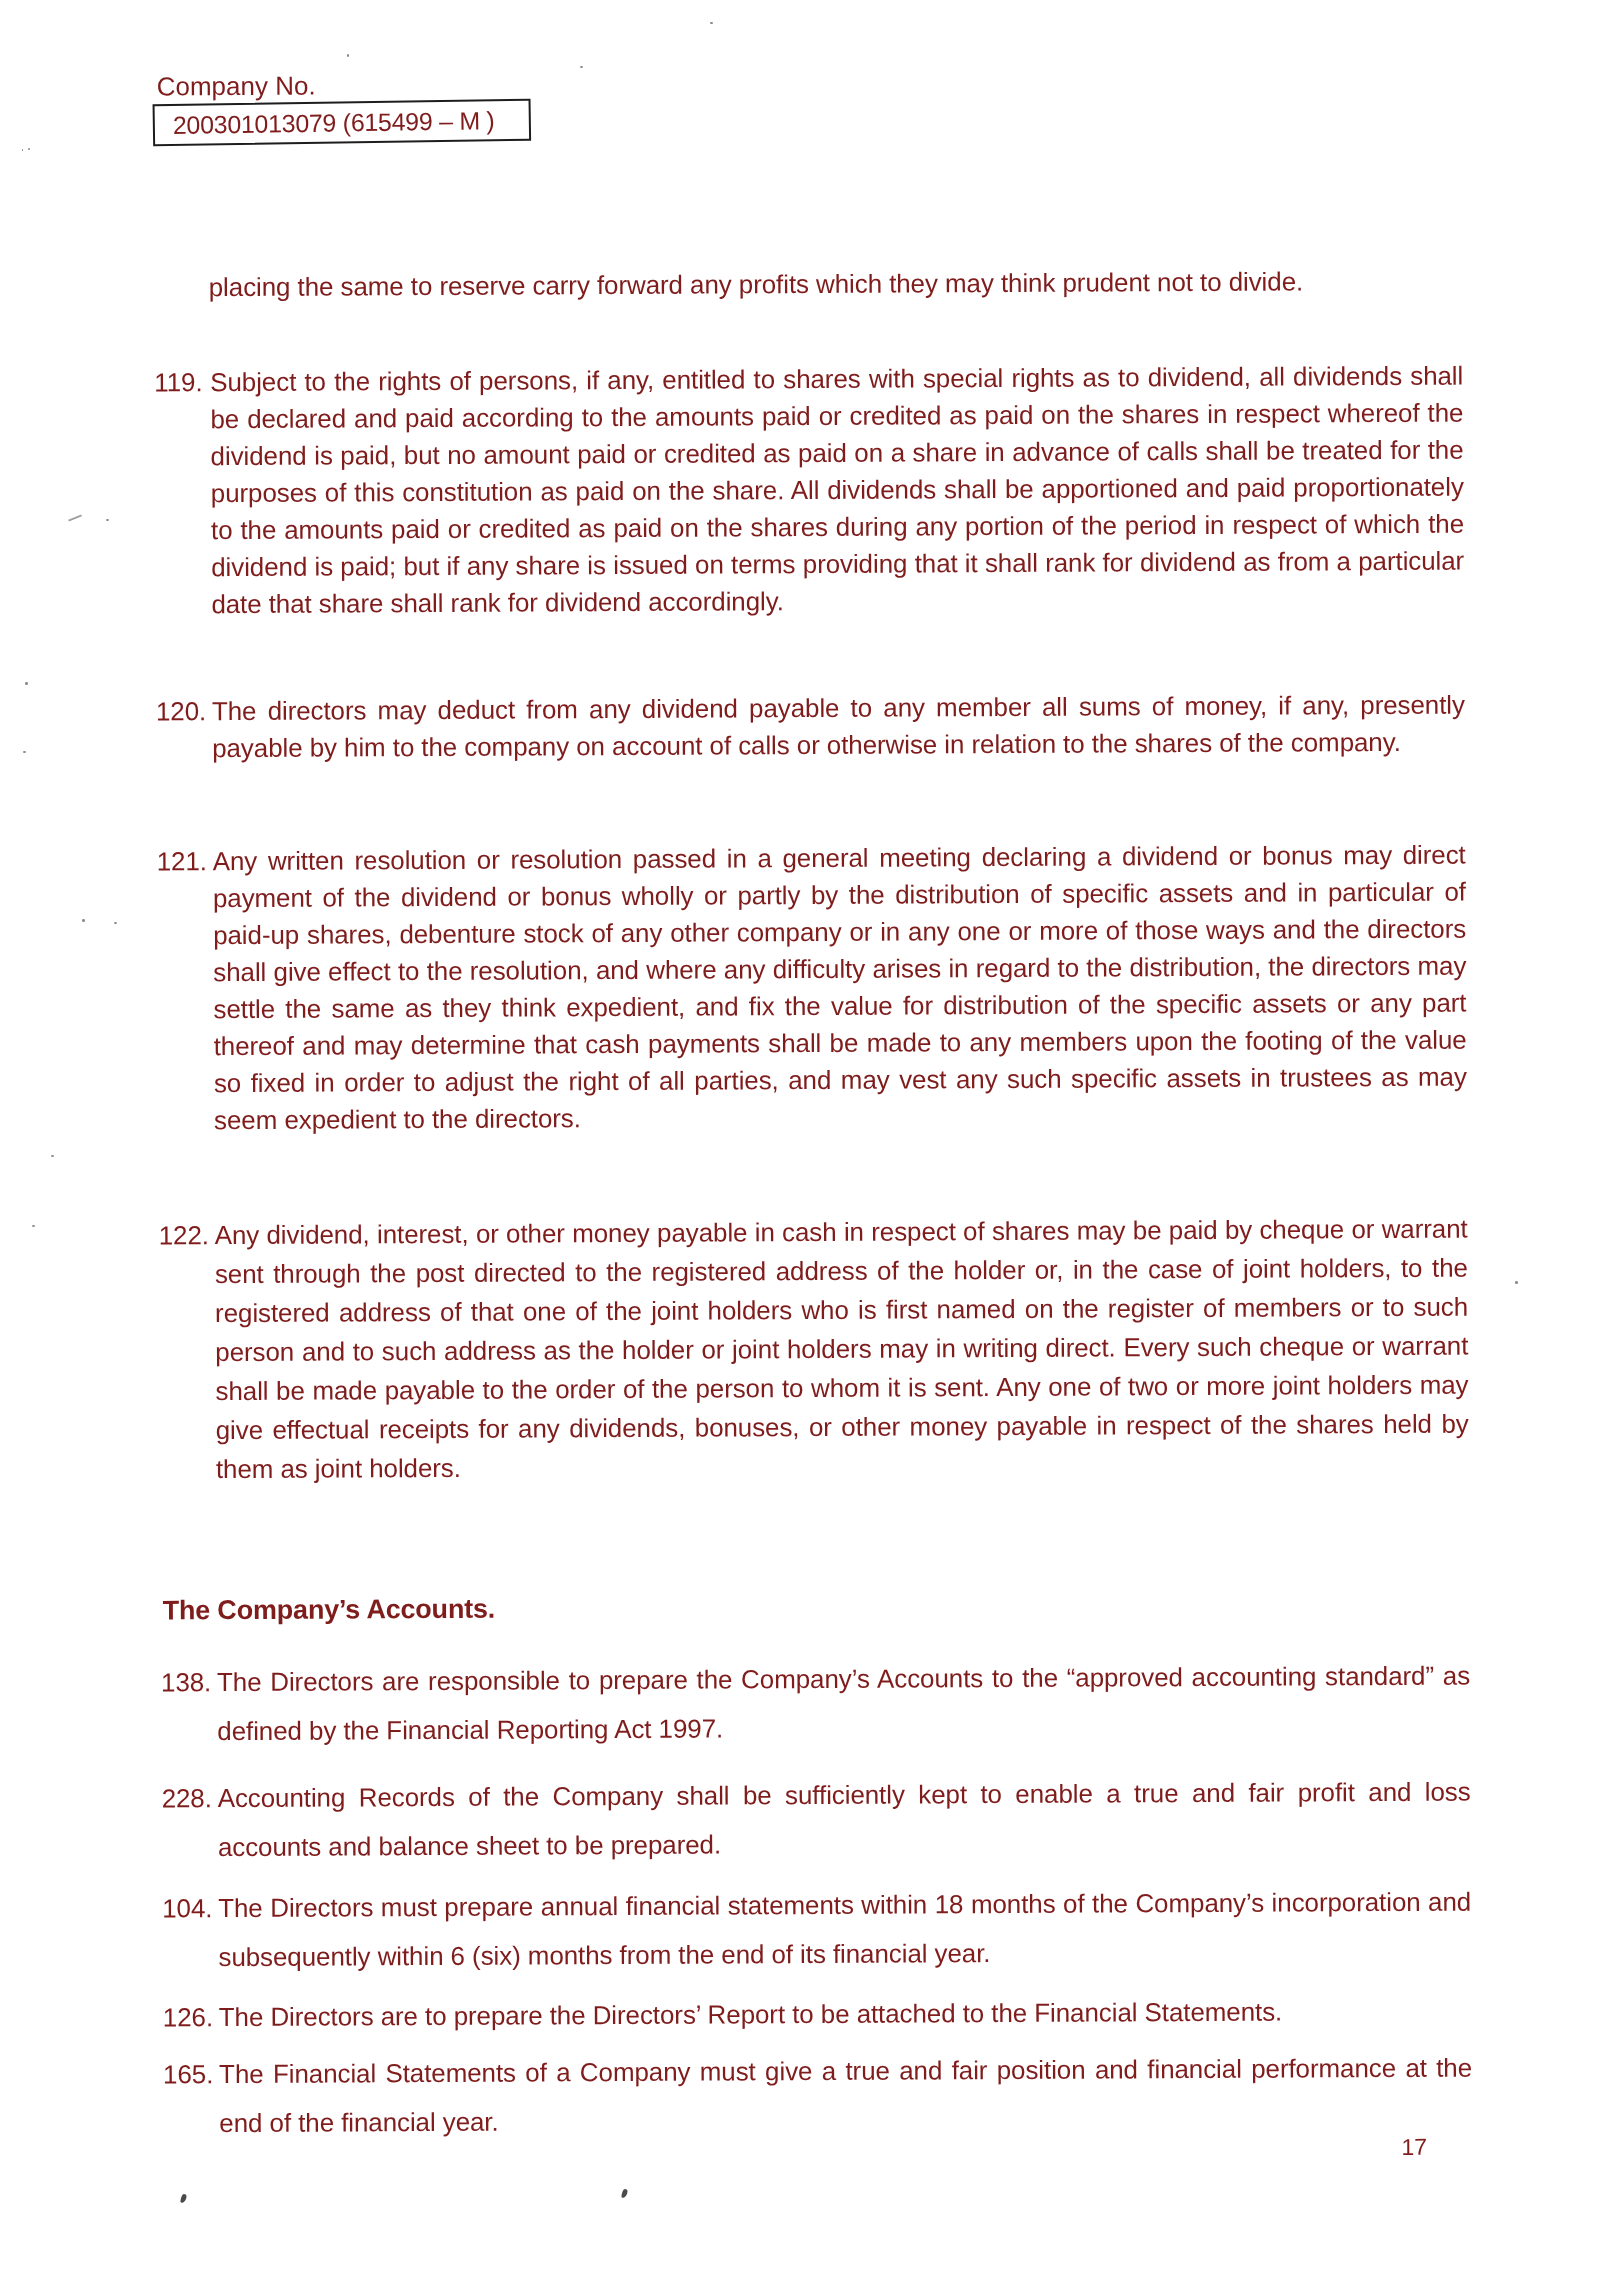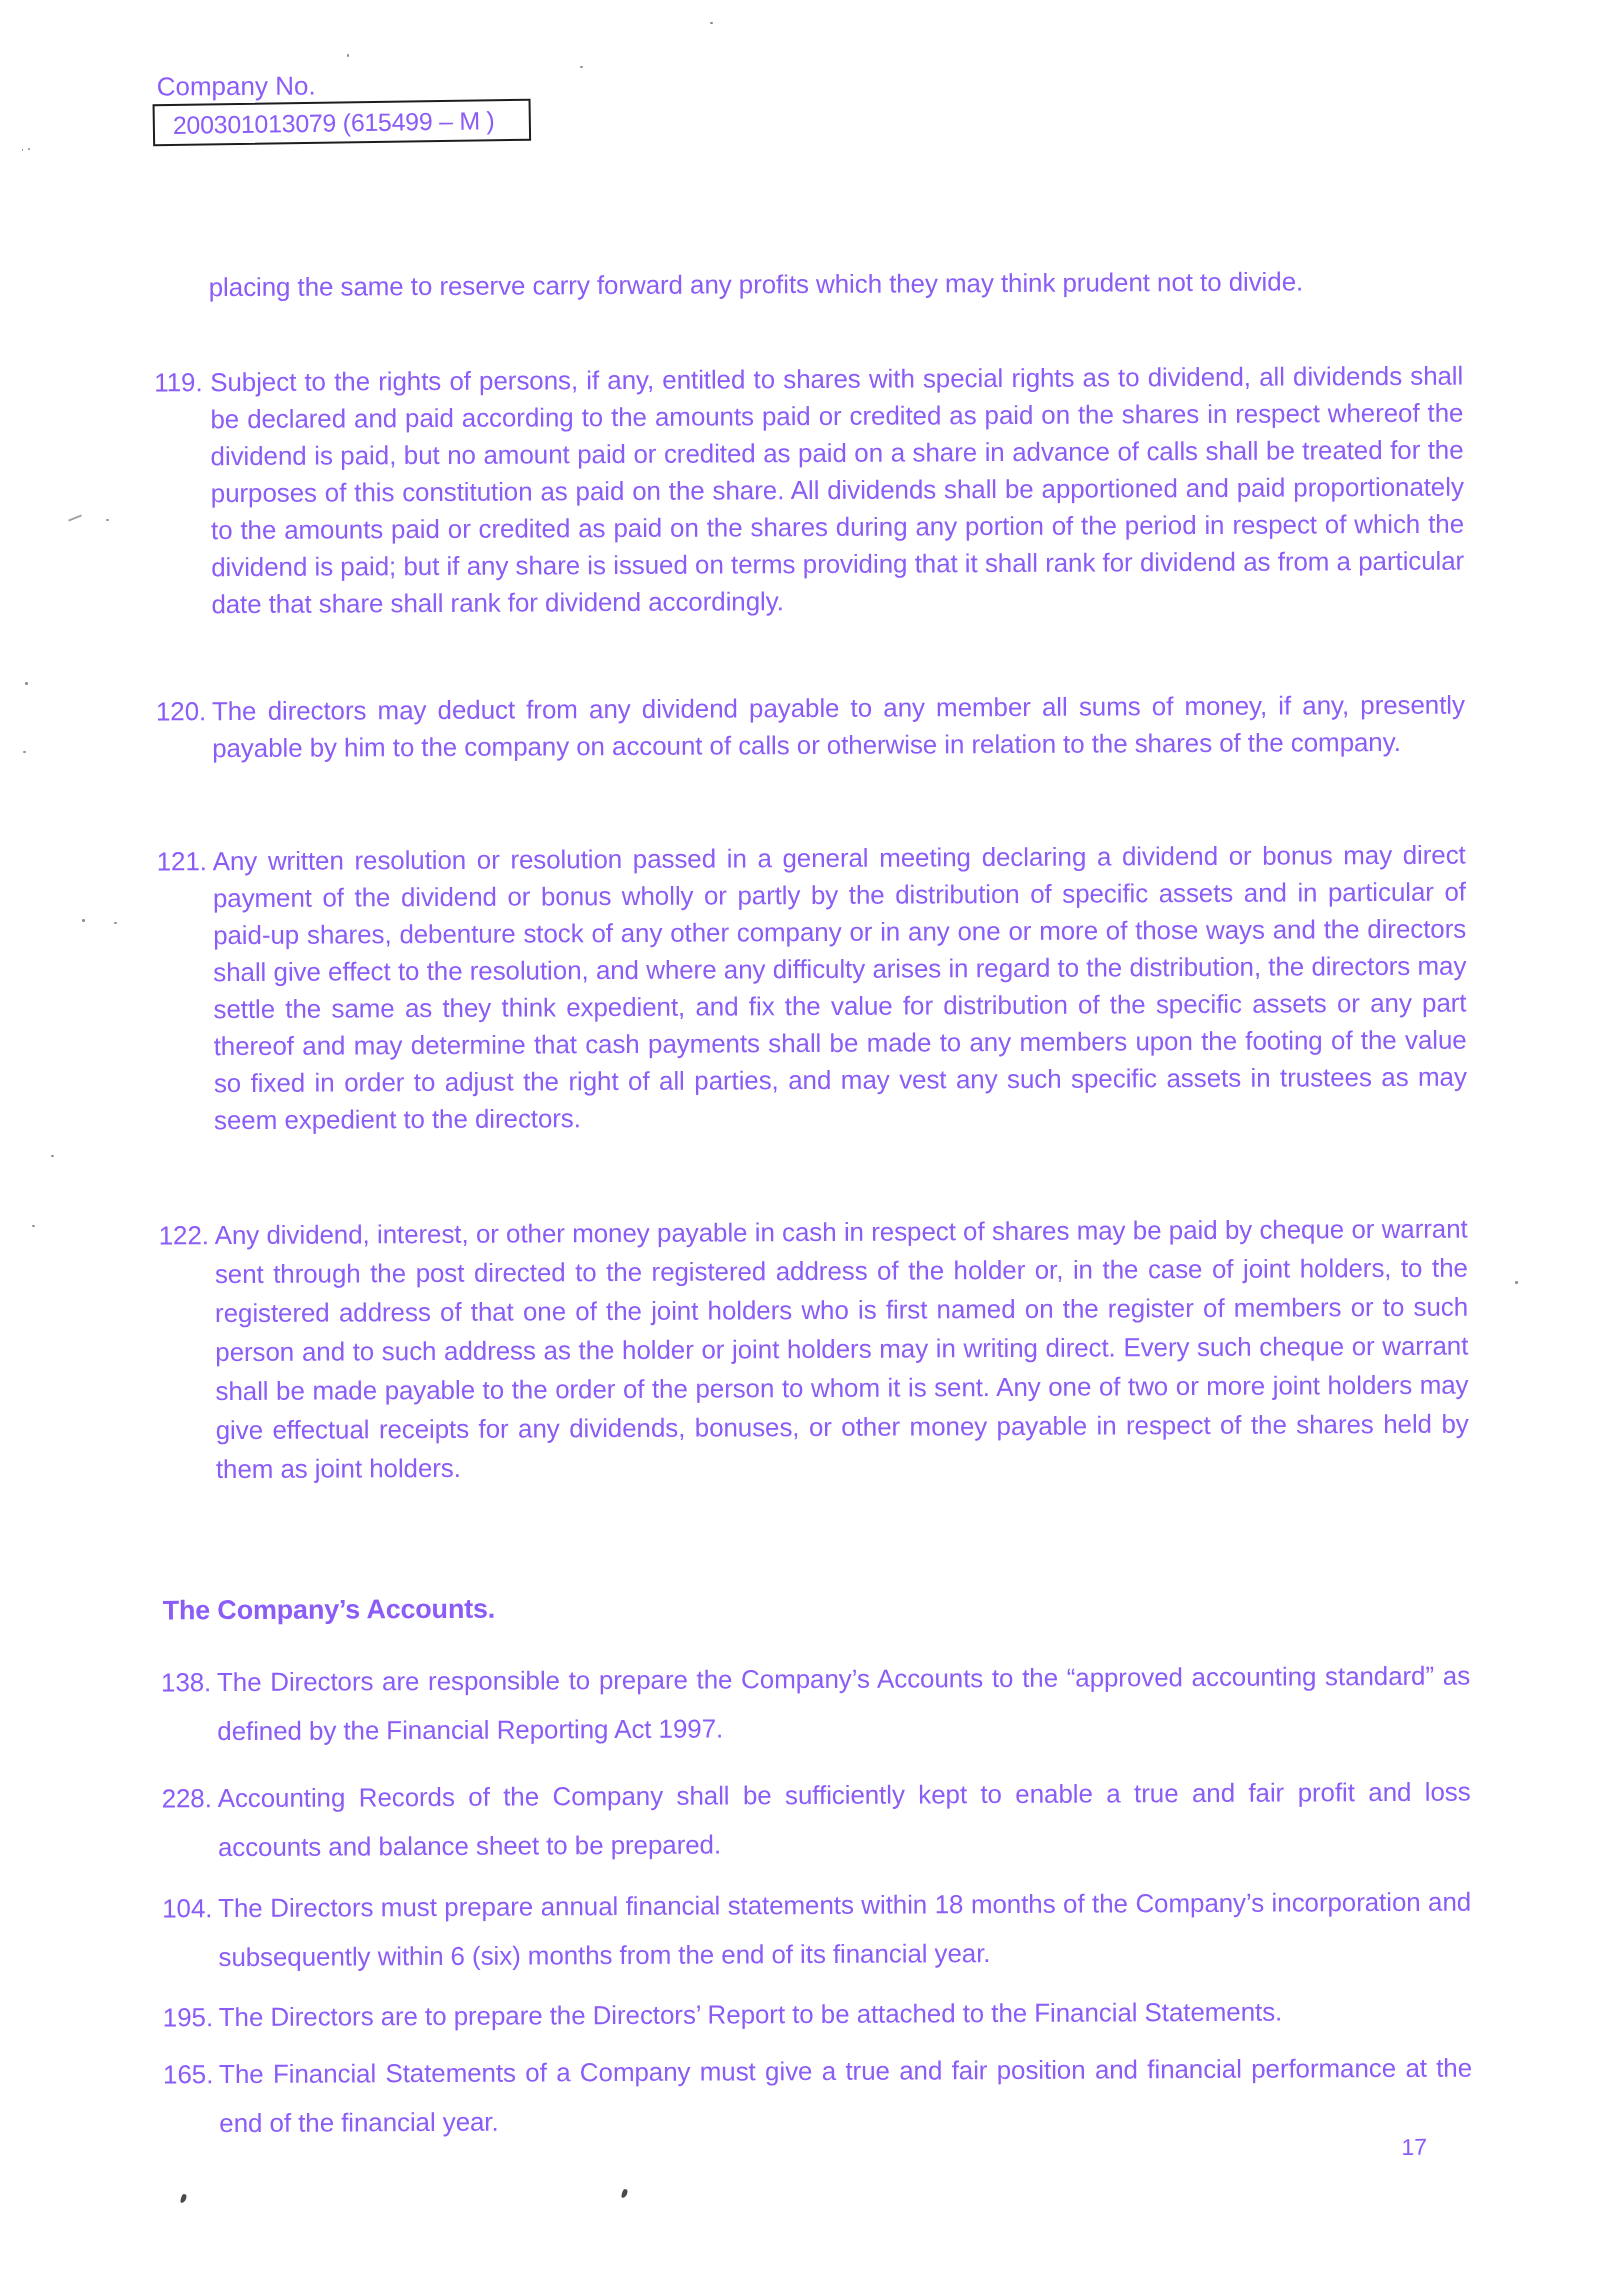--- a/index.html
+++ b/index.html
@@ -3,21 +3,21 @@
 <meta charset="utf-8">
 <style>
   html, body { margin: 0; padding: 0; background: #e8e8e8; }
   .page {
     position: relative;
     width: 1621px;
     height: 2293px;
     background: #ffffff;
     overflow: hidden;
     font-family: "Liberation Sans", "DejaVu Sans", sans-serif;
-    color: #8b5cf6;
+    color: #7f1d1d;
     margin: 0 auto;
   }
   .scan-layer {
     position: absolute;
     inset: 0;
     transform: rotate(-0.3deg);
     transform-origin: 50% 40%;
   }
   .company-label {
     position: absolute;
@@ -153,21 +153,21 @@
       <div class="num">228.</div>
       <div class="txt">Accounting Records of the Company shall be sufficiently kept to enable a true and fair profit and loss accounts and balance sheet to be prepared.</div>
     </div>
 
     <div class="clause lh55 c125">
       <div class="num">104.</div>
       <div class="txt">The Directors must prepare annual financial statements within 18 months of the Company’s incorporation and subsequently within 6 (six) months from the end of its financial year.</div>
     </div>
 
     <div class="clause lh55 c126">
-      <div class="num">195.</div>
+      <div class="num">126.</div>
       <div class="txt">The Directors are to prepare the Directors’ Report to be attached to the Financial Statements.</div>
     </div>
 
     <div class="clause lh55 c127">
       <div class="num">165.</div>
       <div class="txt">The Financial Statements of a Company must give a true and fair position and financial performance at the end of the financial year.</div>
     </div>
 
     <div class="page-number">17</div>
   </div>

